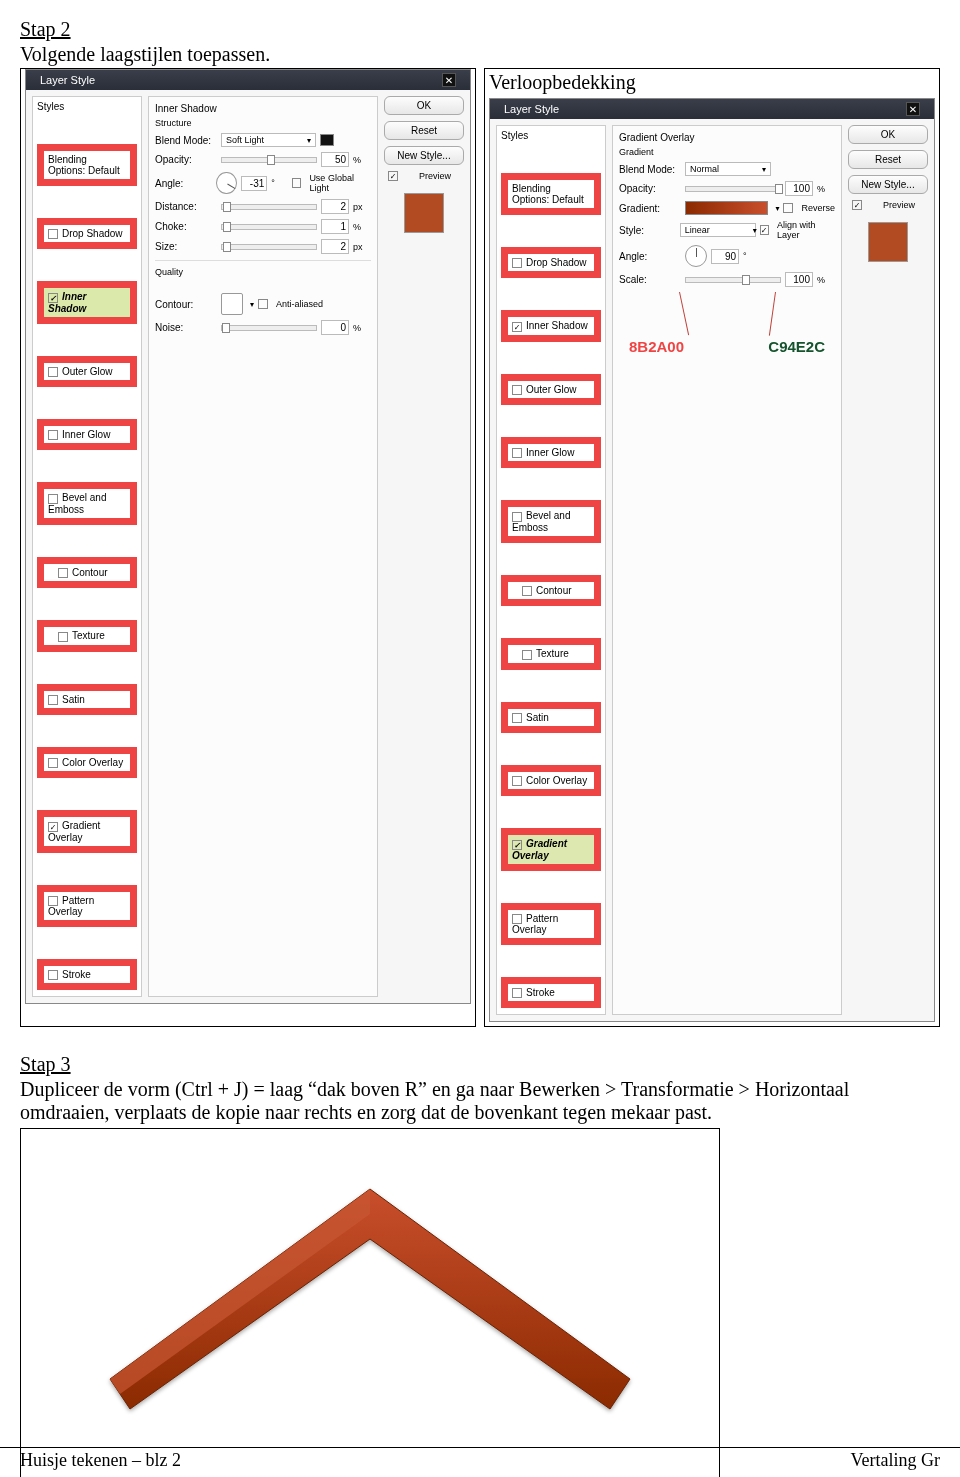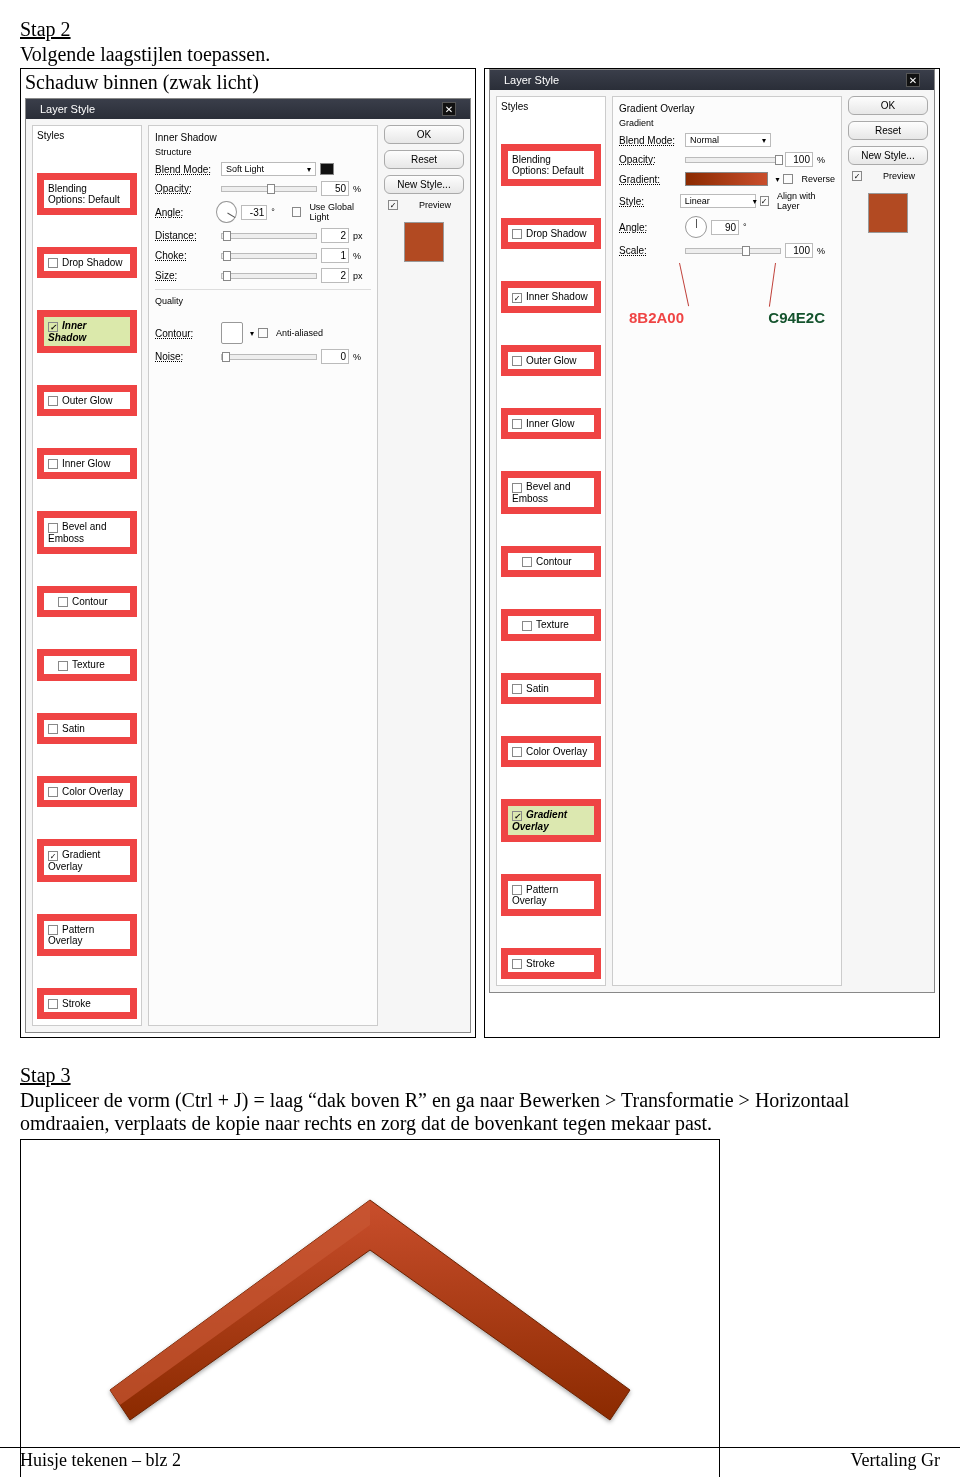--- a/index.html
+++ b/index.html
@@ -81,21 +81,21 @@
   .chk.on::after { content: "✓"; }
 
   .mid-panel {
     flex: 1;
     background: #fcfcfc;
     border: 1px solid #ccc;
     padding: 6px;
   }
   .section-head { margin-bottom: 4px; }
   .form-row { display: flex; align-items: center; gap: 4px; margin: 5px 0; }
-  .lbl { width: 62px; text-decoration: underline; text-decoration-style: dotted; }
+  .lbl { width: 62px; text-decoration-style: dotted; }
   .slider {
     flex: 1;
     height: 6px;
     background: #eee;
     border: 1px solid #bbb;
     position: relative;
   }
   .slider-thumb {
     position: absolute;
     top: -3px;
@@ -216,21 +216,20 @@
 </style>
 </head>
 <body>
 
 <div class="step-line step-title">Stap 2</div>
 <div class="step-line">Volgende laagstijlen toepassen.</div>
 
 <div class="two-col">
 
   <div class="col-cell">
-    <div class="cell-head">Schaduw binnen (zwak licht)</div>
     <div class="dialog">
       <div class="dialog-titlebar">
         <span>Layer Style</span>
         <span class="close-x">✕</span>
       </div>
       <div class="dialog-body">
 
         <div class="styles-panel">
           <div class="styles-title">Styles</div>
           <div class="style-row">Blending Options: Default</div>
@@ -328,20 +327,21 @@
               <span class="chk on"></span>
               <span>Preview</span>
             </div>
           <div class="swatch"></div>
         </div>
       </div>
     </div>
   </div>
 
   <div class="col-cell">
+    <div class="cell-head">Verloopbedekking</div>
     <div class="dialog">
       <div class="dialog-titlebar">
         <span>Layer Style</span>
         <span class="close-x">✕</span>
       </div>
       <div class="dialog-body">
         <div class="styles-panel">
           <div class="styles-title">Styles</div>
           <div class="style-row">Blending Options: Default</div>
           <div class="style-row"><span class="chk"></span><span>Drop Shadow</span></div>

